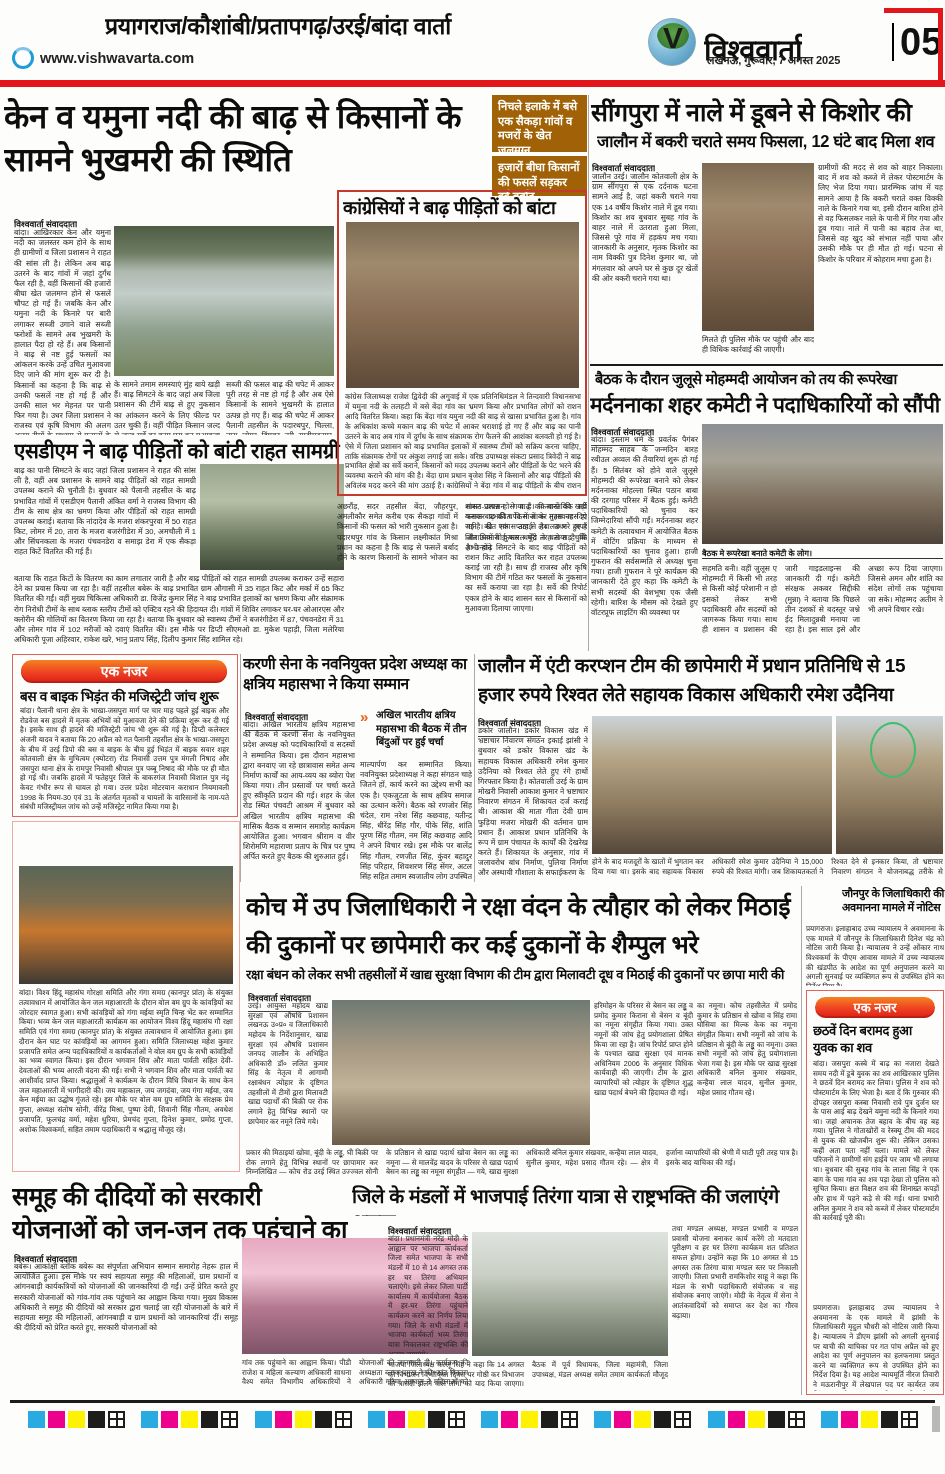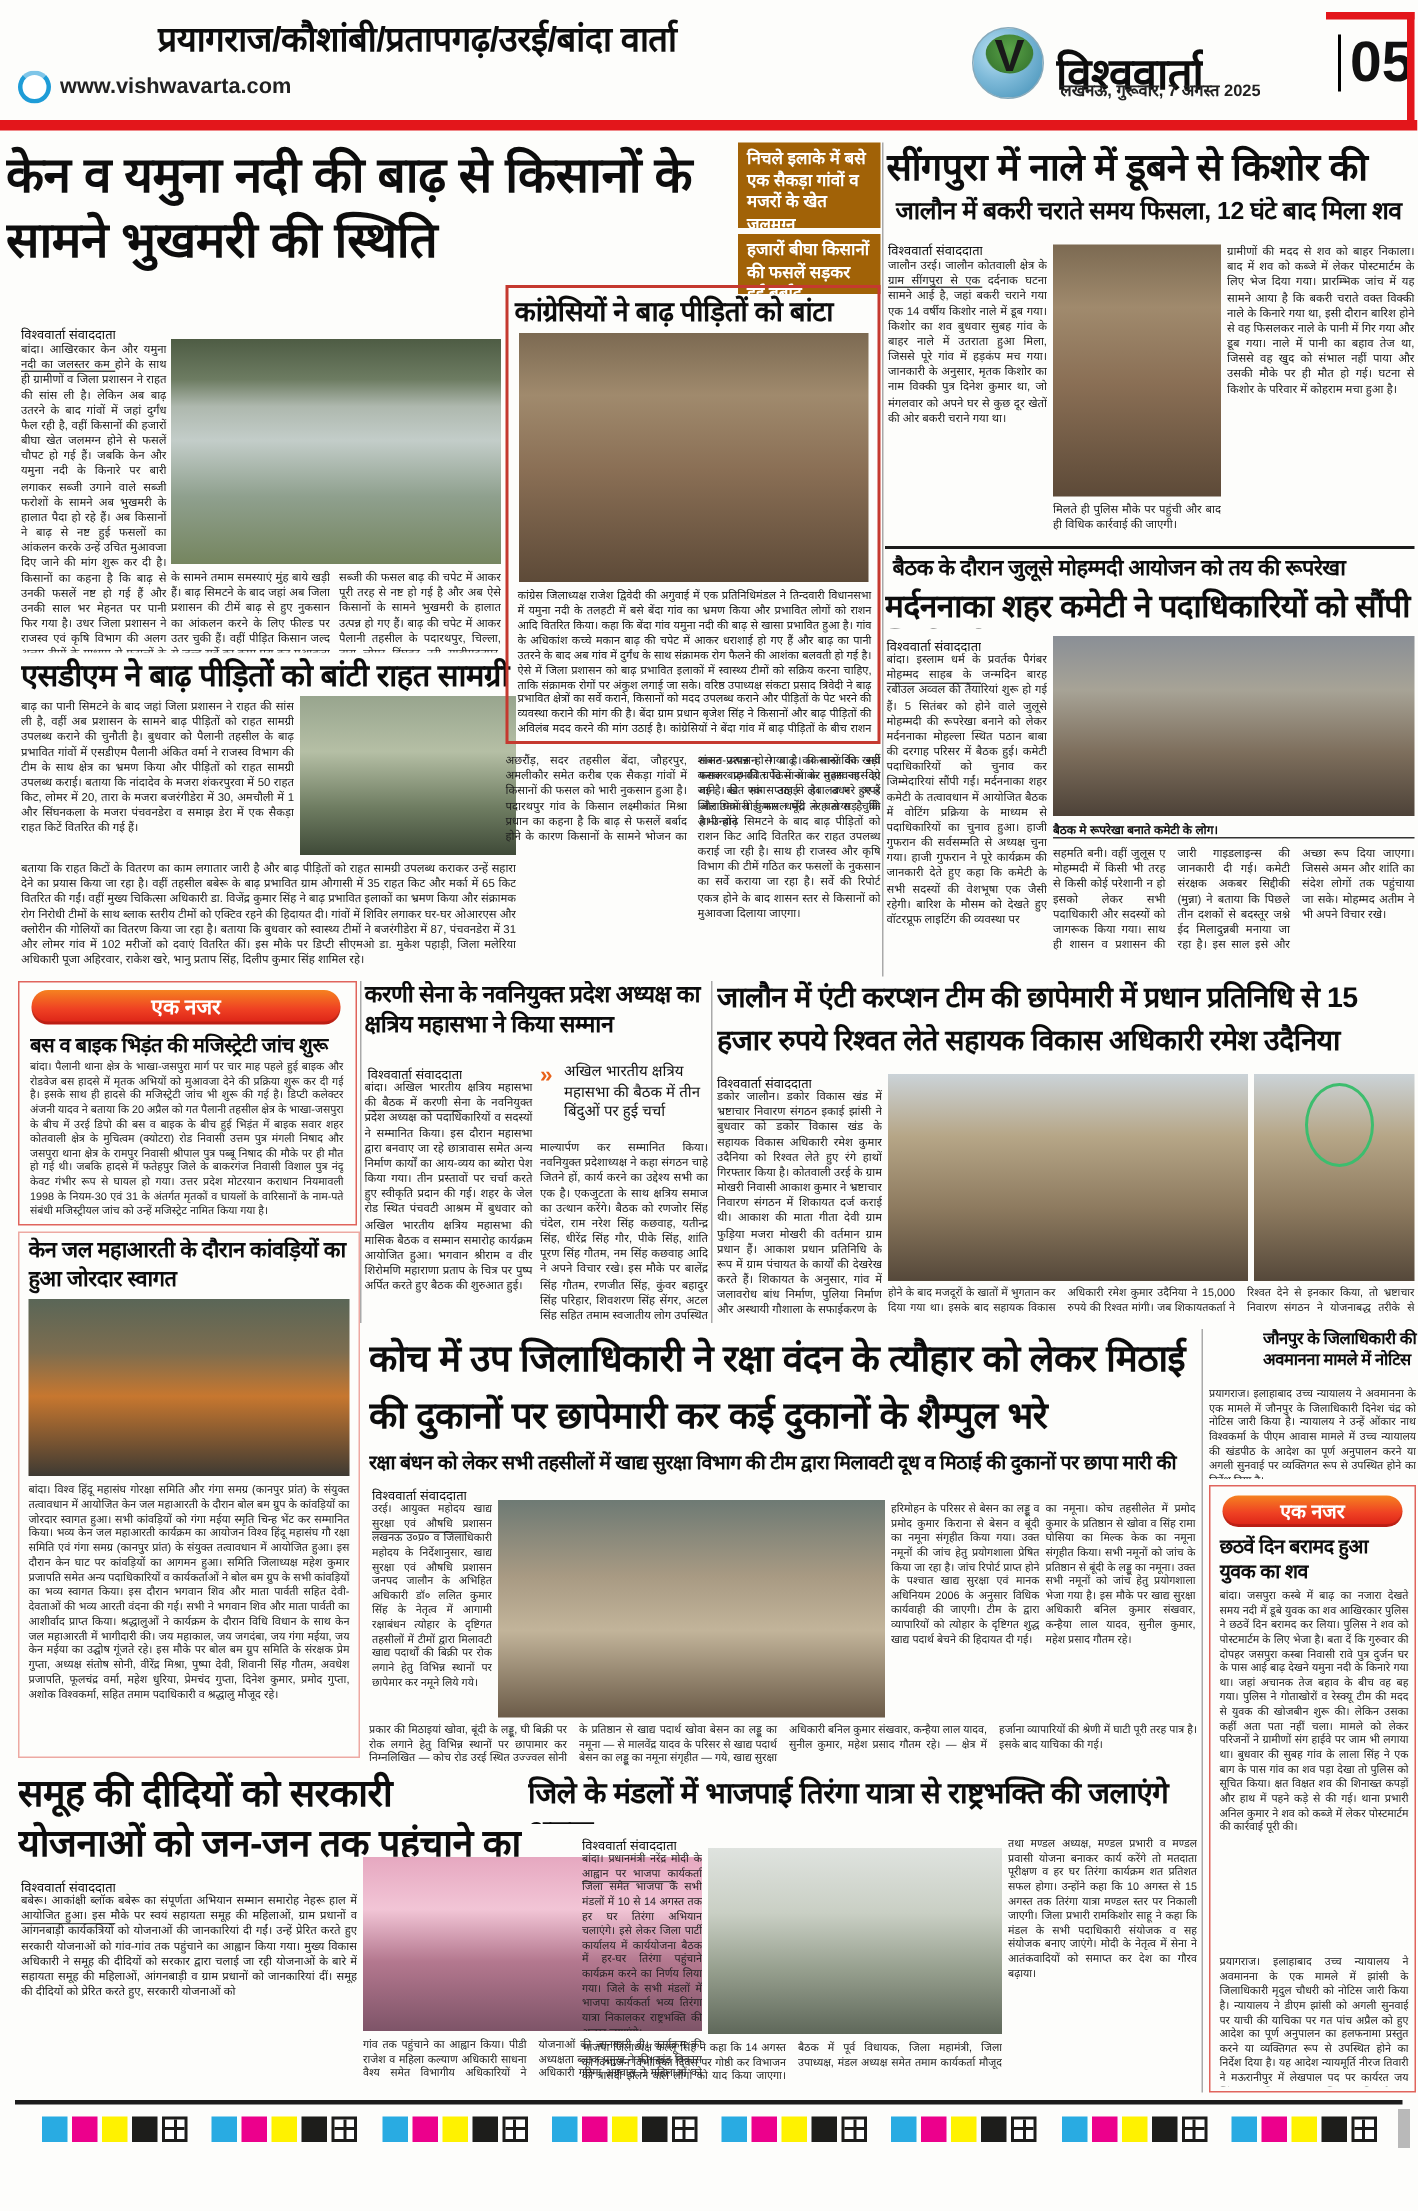--- a/index.html
+++ b/index.html
@@ -5,21 +5,21 @@
   *{margin:0;padding:0;box-sizing:border-box}
   html,body{width:945px;height:1474px}
   body{position:relative;background:#fdfdfb;font-family:"Liberation Sans","DejaVu Sans",sans-serif;color:#1a1a1a;overflow:hidden}
   .abs{position:absolute;overflow:hidden}
   .hl{font-weight:bold;color:#0d0d0d;letter-spacing:-0.3px;line-height:1.3}
   .center{text-align:left}
   .bt{font-size:7.6px;line-height:1.34;text-align:justify;color:#222}
   .cols2{column-count:2;column-gap:8px}
   .cols3{column-count:3;column-gap:8px}
   .cols4{column-count:4;column-gap:8px}
-  .byline{font-size:8.6px;font-weight:normal;color:#111;border-bottom:1px solid #444;display:inline-block;padding-bottom:18px}
+  .byline{font-size:8.6px;font-weight:bold;color:#111;border-bottom:1px solid #444;display:inline-block;padding-bottom:7px}
   .caption{font-size:8px;font-weight:bold;color:#111}
   .photo{background:#9a9a92}
   .ph-flood{background:linear-gradient(180deg,#4e5c44 0%,#6d7c62 18%,#aeb8ae 30%,#c3cdc9 45%,#8fa08e 70%,#75855f 100%)}
   .ph-crowd{background:linear-gradient(180deg,#7c6a52 0%,#a08a6d 25%,#8a6f55 55%,#5d4a38 100%)}
   .ph-meeting{background:linear-gradient(180deg,#8a8f96 0%,#a7a396 30%,#7d6e5c 65%,#4d4238 100%)}
   .ph-relief{background:linear-gradient(180deg,#98a58e 0%,#b5bfa5 35%,#6f7d62 70%,#3f4a38 100%)}
   .ph-office{background:linear-gradient(180deg,#cbd3d8 0%,#b6a687 30%,#8d7a5f 65%,#55483a 100%)}
   .ph-kanwar{background:linear-gradient(180deg,#5a6657 0%,#7d6d4f 30%,#c7772f 55%,#3e3a33 100%)}
   .ph-shop{background:linear-gradient(180deg,#6e7a74 0%,#a89a83 35%,#c2b49a 60%,#6b5b48 100%)}
   .ph-pink{background:linear-gradient(180deg,#e6a8c0 0%,#f2c5d6 30%,#b4788f 60%,#7e5468 100%)}
@@ -100,31 +100,30 @@
 <div class="abs bt cols2" style="left:337px;top:502px;width:250px;height:146px">अछरौंड़, सदर तहसील बेंदा, जौहरपुर, अमलीकौर समेत करीब एक सैकड़ा गांवों में किसानों की फसल को भारी नुकसान हुआ है। पदारथपुर गांव के किसान लक्ष्मीकांत मिश्रा प्रधान का कहना है कि बाढ़ से फसलें बर्बाद होने के कारण किसानों के सामने भोजन का संकट उत्पन्न हो गया है। किसानों की खड़ी फसल बाढ़ की चपेट में आकर तहस नहस हो गई है। खेत एक सप्ताह से लबालब भरे हुए हैं और उनमें बोई फसल पूरी तरह से सड़ चुकी है। उन्होंने</div>
 <div class="abs bt" style="left:465px;top:502px;width:122px;height:146px;background:transparent">शासन-प्रशासन से बाढ़ का वास्तविक सर्वे कराकर प्रभावित किसानों के मुआवजा दिए जाने की मांग उठाई है। उधर अपर जिलाधिकारी कुमार धर्मेंद्र ने बताया है कि अभी बाढ़ सिमटने के बाद बाढ़ पीड़ितों को राशन किट आदि वितरित कर राहत उपलब्ध कराई जा रही है। साथ ही राजस्व और कृषि विभाग की टीमें गठित कर फसलों के नुकसान का सर्वे कराया जा रहा है। सर्वे की रिपोर्ट एकत्र होने के बाद शासन स्तर से किसानों को मुआवजा दिलाया जाएगा।</div>
 
 <div class="abs" style="left:12px;top:654px;width:226px;height:163px;border:1.5px solid #e0645c">
   <div class="abs pill" style="left:8px;top:5px;width:206px;height:23px">एक नजर</div>
   <div class="abs hl" style="left:7px;top:33px;width:210px;height:17px;font-size:13.5px">बस व बाइक भिड़ंत की मजिस्ट्रेटी जांच शुरू</div>
   <div class="abs bt" style="left:7px;top:51px;width:209px;height:106px;font-size:7.2px">बांदा। पैलानी थाना क्षेत्र के भाखा-जसपुरा मार्ग पर चार माह पहले हुई बाइक और रोडवेज बस हादसे में मृतक अभियों को मुआवजा देने की प्रक्रिया शुरू कर दी गई है। इसके साथ ही हादसे की मजिस्ट्रेटी जांच भी शुरू की गई है। डिप्टी कलेक्टर अंजनी यादव ने बताया कि 20 अप्रैल को गत पैलानी तहसील क्षेत्र के भाखा-जसपुरा के बीच में उरई डिपो की बस व बाइक के बीच हुई भिड़ंत में बाइक सवार शहर कोतवाली क्षेत्र के मुचित्वम (क्योटरा) रोड निवासी उत्तम पुत्र मंगली निषाद और जसपुरा थाना क्षेत्र के रामपुर निवासी श्रीपाल पुत्र पब्बू निषाद की मौके पर ही मौत हो गई थी। जबकि हादसे में फतेहपुर जिले के बाकरगंज निवासी विशाल पुत्र नंदू केवट गंभीर रूप से घायल हो गया। उत्तर प्रदेश मोटरयान कराधान नियमावली 1998 के नियम-30 एवं 31 के अंतर्गत मृतकों व घायलों के वारिसानों के नाम-पते संबंधी मजिस्ट्रीयल जांच को उन्हें मजिस्ट्रेट नामित किया गया है।</div>
 </div>
 
 <div class="abs boxpink" style="left:12px;top:821px;width:228px;height:351px">
-  <div class="abs hl" style="left:6px;top:3px;width:214px;height:38px;font-size:14.5px">केन जल महाआरती के दौरान कांवड़ियों का हुआ जोरदार स्वागत</div>
   <div class="abs photo ph-kanwar" style="left:6px;top:44px;width:214px;height:118px"></div>
   <div class="abs bt" style="left:6px;top:166px;width:214px;height:179px;font-size:7.3px">बांदा। विश्व हिंदू महासंघ गोरक्षा समिति और गंगा समग्र (कानपुर प्रांत) के संयुक्त तत्वावधान में आयोजित केन जल महाआरती के दौरान बोल बम ग्रुप के कांवड़ियों का जोरदार स्वागत हुआ। सभी कांवड़ियों को गंगा मईया स्मृति चिन्ह भेंट कर सम्मानित किया। भव्य केन जल महाआरती कार्यक्रम का आयोजन विश्व हिंदू महासंघ गौ रक्षा समिति एवं गंगा समग्र (कानपुर प्रांत) के संयुक्त तत्वावधान में आयोजित हुआ। इस दौरान केन घाट पर कांवड़ियों का आगमन हुआ। समिति जिलाध्यक्ष महेश कुमार प्रजापति समेत अन्य पदाधिकारियों व कार्यकर्ताओं ने बोल बम ग्रुप के सभी कांवड़ियों का भव्य स्वागत किया। इस दौरान भगवान शिव और माता पार्वती सहित देवी-देवताओं की भव्य आरती वंदना की गई। सभी ने भगवान शिव और माता पार्वती का आशीर्वाद प्राप्त किया। श्रद्धालुओं ने कार्यक्रम के दौरान विधि विधान के साथ केन जल महाआरती में भागीदारी की। जय महाकाल, जय जगदंबा, जय गंगा मईया, जय केन मईया का उद्घोष गूंजते रहे। इस मौके पर बोल बम ग्रुप समिति के संरक्षक प्रेम गुप्ता, अध्यक्ष संतोष सोनी, वीरेंद्र मिश्रा, पुष्पा देवी, शिवानी सिंह गौतम, अवधेश प्रजापति, फूलचंद्र वर्मा, महेश धुरिया, प्रेमचंद गुप्ता, दिनेश कुमार, प्रमोद गुप्ता, अशोक विश्वकर्मा, सहित तमाम पदाधिकारी व श्रद्धालु मौजूद रहे।</div>
 </div>
 
 <div class="abs vrule" style="left:240px;top:654px;height:228px"></div>
 <div class="abs hl center" style="left:243px;top:654px;width:230px;height:48px;font-size:15.5px">करणी सेना के नवनियुक्त प्रदेश अध्यक्ष का क्षत्रिय महासभा ने किया सम्मान</div>
 <div class="abs" style="left:245px;top:706px"><span class="byline">विश्ववार्ता संवाददाता</span></div>
 <div class="abs bt" style="left:243px;top:720px;width:112px;height:160px">बांदा। अखिल भारतीय क्षत्रिय महासभा की बैठक में करणी सेना के नवनियुक्त प्रदेश अध्यक्ष को पदाधिकारियों व सदस्यों ने सम्मानित किया। इस दौरान महासभा द्वारा बनवाए जा रहे छात्रावास समेत अन्य निर्माण कार्यों का आय-व्यय का ब्योरा पेश किया गया। तीन प्रस्तावों पर चर्चा करते हुए स्वीकृति प्रदान की गई। शहर के जेल रोड स्थित पंचवटी आश्रम में बुधवार को अखिल भारतीय क्षत्रिय महासभा की मासिक बैठक व सम्मान समारोह कार्यक्रम आयोजित हुआ। भगवान श्रीराम व वीर शिरोमणि महाराणा प्रताप के चित्र पर पुष्प अर्पित करते हुए बैठक की शुरुआत हुई।</div>
 <div class="abs" style="left:360px;top:708px;width:14px;height:16px;color:#e8621a;font-weight:bold;font-size:15px">»</div>
-<div class="abs" style="left:376px;top:708px;width:96px;height:48px;font-size:10px;font-weight:normal;line-height:1.35;color:#111">अखिल भारतीय क्षत्रिय महासभा की बैठक में तीन बिंदुओं पर हुई चर्चा</div>
+<div class="abs" style="left:376px;top:708px;width:96px;height:48px;font-size:10px;font-weight:bold;line-height:1.35;color:#111">अखिल भारतीय क्षत्रिय महासभा की बैठक में तीन बिंदुओं पर हुई चर्चा</div>
 <div class="abs bt" style="left:360px;top:760px;width:112px;height:120px">माल्यार्पण कर सम्मानित किया। नवनियुक्त प्रदेशाध्यक्ष ने कहा संगठन चाहे जितने हों, कार्य करने का उद्देश्य सभी का एक है। एकजुटता के साथ क्षत्रिय समाज का उत्थान करेंगे। बैठक को रणजोर सिंह चंदेल, राम नरेश सिंह कछवाह, यतीन्द्र सिंह, धीरेंद्र सिंह गौर, पीके सिंह, शांति पूरण सिंह गौतम, नम सिंह कछवाह आदि ने अपने विचार रखे। इस मौके पर बालेंद्र सिंह गौतम, रणजीत सिंह, कुंवर बहादुर सिंह परिहार, शिवशरण सिंह सेंगर, अटल सिंह सहित तमाम स्वजातीय लोग उपस्थित रहे।</div>
 
 <div class="abs vrule" style="left:474px;top:654px;height:228px"></div>
 <div class="abs hl" style="left:478px;top:652px;width:466px;height:58px;font-size:19px;line-height:1.5">जालौन में एंटी करप्शन टीम की छापेमारी में प्रधान प्रतिनिधि से 15 हजार रुपये रिश्वत लेते सहायक विकास अधिकारी रमेश उदैनिया गिरफ्तार</div>
 <div class="abs" style="left:478px;top:712px"><span class="byline">विश्ववार्ता संवाददाता</span></div>
 <div class="abs bt" style="left:478px;top:726px;width:110px;height:156px">डकोर जालौन। डकोर विकास खंड में भ्रष्टाचार निवारण संगठन इकाई झांसी ने बुधवार को डकोर विकास खंड के सहायक विकास अधिकारी रमेश कुमार उदैनिया को रिश्वत लेते हुए रंगे हाथों गिरफ्तार किया है। कोतवाली उरई के ग्राम मोखरी निवासी आकाश कुमार ने भ्रष्टाचार निवारण संगठन में शिकायत दर्ज कराई थी। आकाश की माता गीता देवी ग्राम फुड़िया मजरा मोखरी की वर्तमान ग्राम प्रधान हैं। आकाश प्रधान प्रतिनिधि के रूप में ग्राम पंचायत के कार्यों की देखरेख करते हैं। शिकायत के अनुसार, गांव में जलावरोध बांध निर्माण, पुलिया निर्माण और अस्थायी गौशाला के सफाईकरण के</div>
 <div class="abs photo ph-office" style="left:592px;top:716px;width:240px;height:138px"></div>
 <div class="abs photo ph-office" style="left:836px;top:716px;width:107px;height:138px">
   <div class="abs" style="left:34px;top:6px;width:46px;height:56px;border:2px solid #3dbd6e;border-radius:50%"></div>
 </div>

